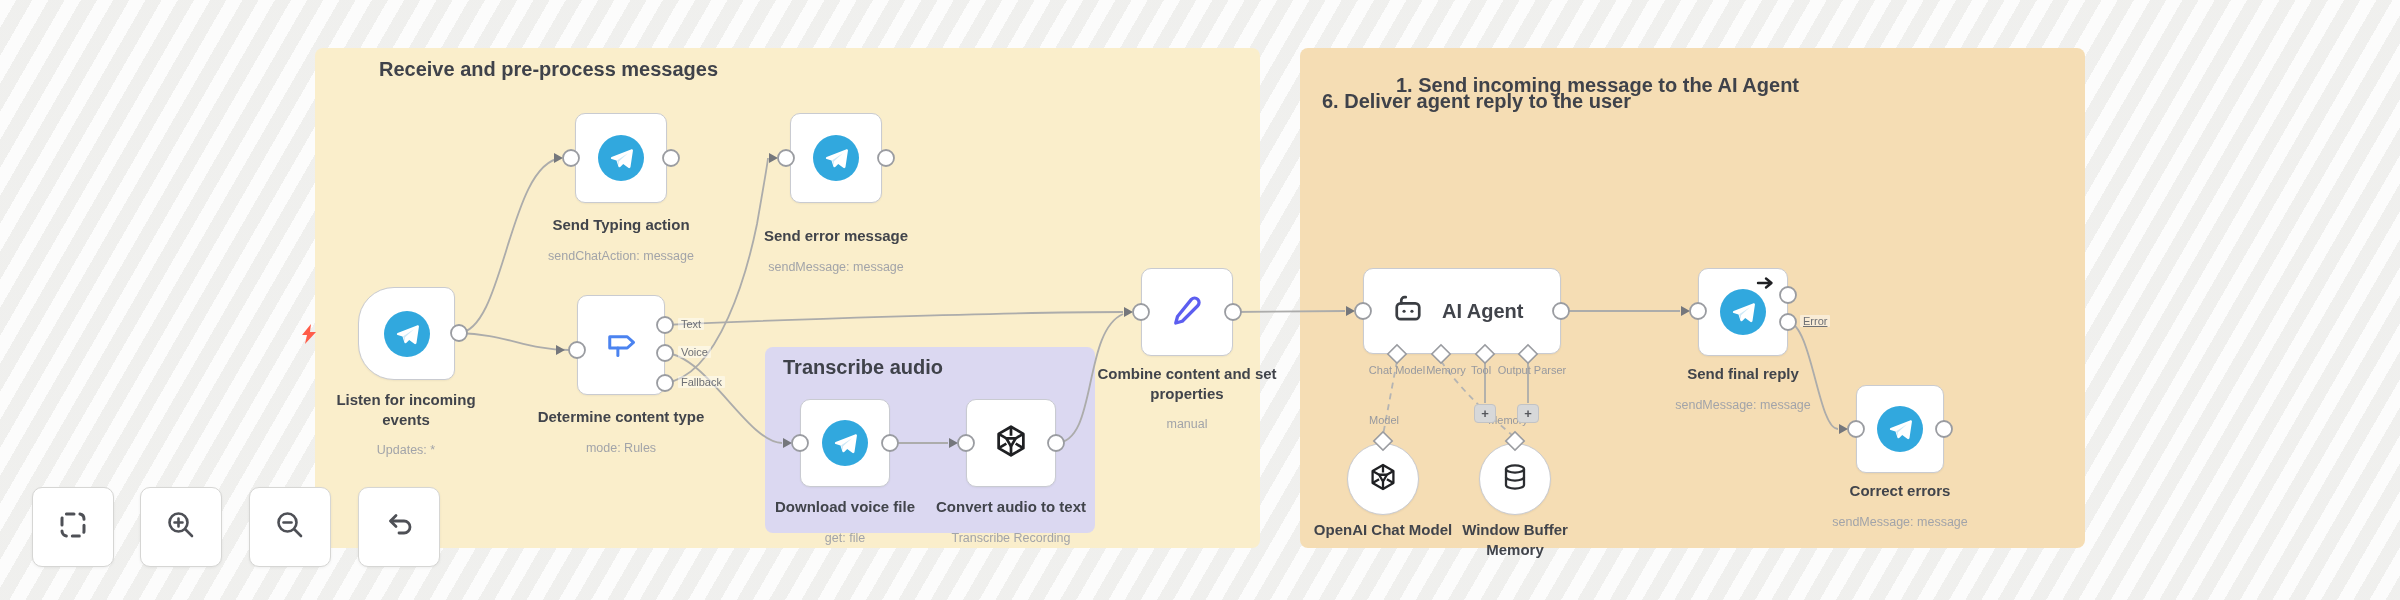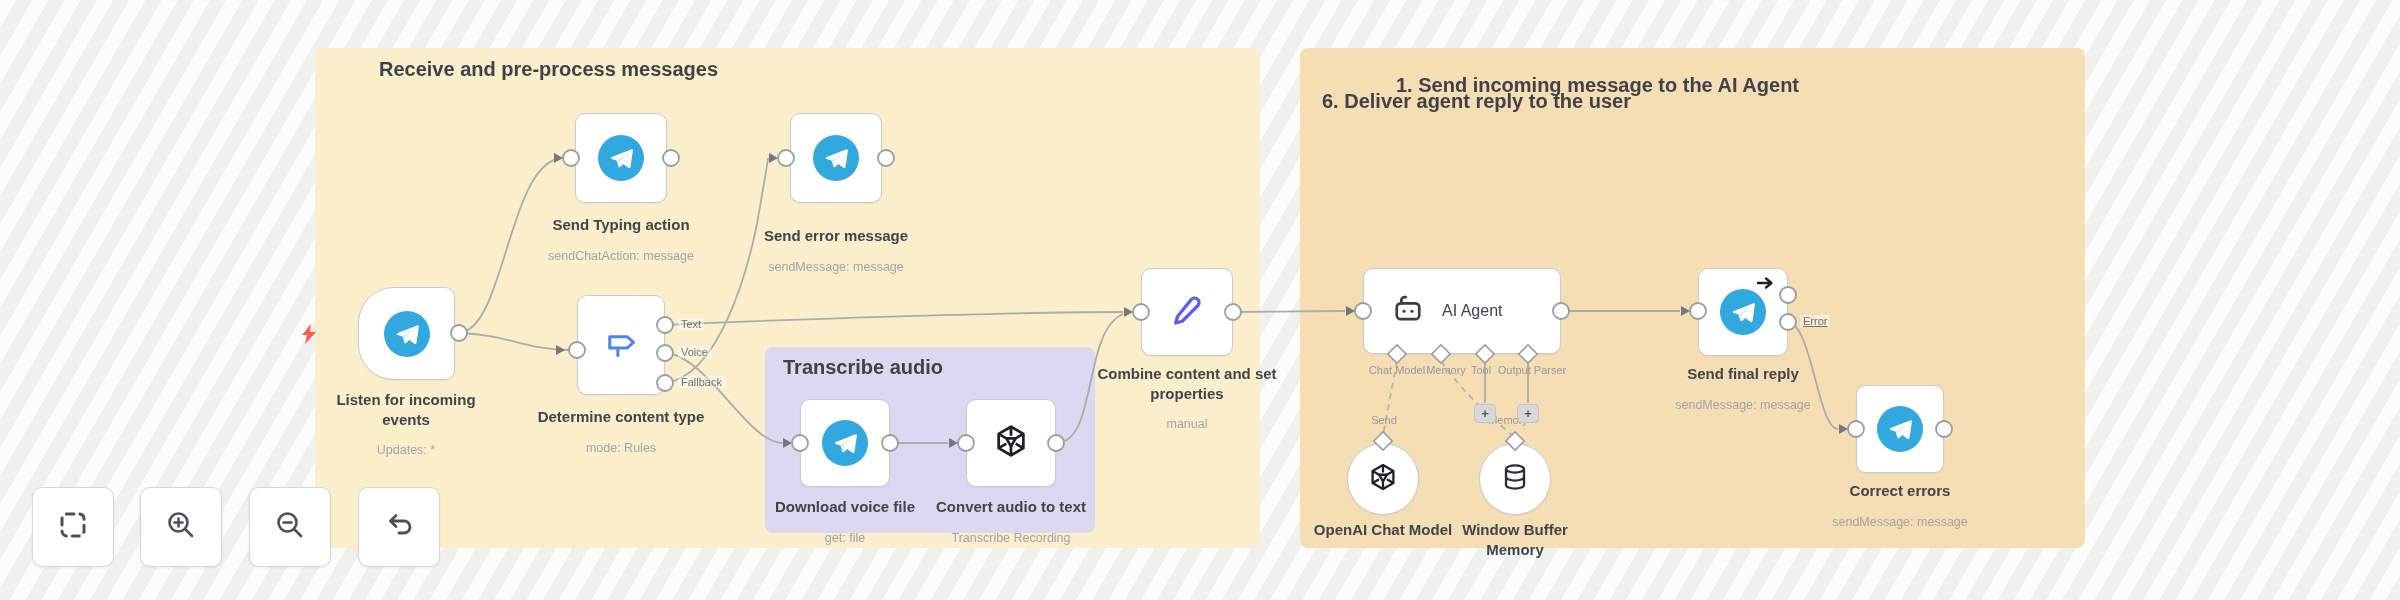--- a/index.html
+++ b/index.html
@@ -136,21 +136,21 @@
 
   <div class="node" style="left:1363px; top:268px; width:198px; height:86px; justify-content:flex-start; padding-left:26px; gap:16px;">
     <span>
       <svg width="36" height="36" viewBox="0 0 32 32" fill="none" stroke="#3A3D42" stroke-width="2.4" stroke-linecap="round">
         <rect x="6" y="11" width="20" height="14" rx="3.5"></rect>
         <path d="M10 11V8.5a3 3 0 0 1 3-3h1"></path>
         <circle cx="12.5" cy="18" r="1.4" fill="#3A3D42" stroke="none"></circle>
         <circle cx="19.5" cy="18" r="1.4" fill="#3A3D42" stroke="none"></circle>
       </svg>
     </span>
-    <span style="font-size:16px; font-weight:normal; color:#41444b;text-align:right;">AI Agent</span>
+    <span style="font-size:20px; font-weight:bold; color:#41444b;text-align:right;">AI Agent</span>
   </div>
 
   <div class="node round" style="left:1347px; top:443px; width:72px; height:72px;">
     <span>
       <svg width="32" height="32" viewBox="-16 -16 32 32" fill="none" stroke="#1F2023" stroke-width="2.3" stroke-linejoin="round">
         <path d="M0-12 10.4-6V6L0 12-10.4 6V-6Z"></path>
         <path d="M0-12V-4.5M10.4-6 3.9-2.25M10.4 6 3.9 2.25M0 12V4.5M-10.4 6-3.9 2.25M-10.4-6-3.9-2.25"></path>
         <path d="M-3.9-2.25 3.9-2.25 0 4.5Z"></path>
       </svg>
     </span>
@@ -296,21 +296,21 @@
 
   <div class="port-label" style="left:678px; top:318px;">Text</div>
   <div class="port-label" style="left:678px; top:346px;">Voice</div>
   <div class="port-label" style="left:678px; top:376px;">Fallback</div>
   <div class="port-label" style="left:1800px; top:315px;text-decoration:underline;">Error</div>
 
   <div class="conn-label" style="left:1397px; top:364px;">Chat Model</div>
   <div class="conn-label" style="left:1446px; top:364px;">Memory</div>
   <div class="conn-label" style="left:1481px; top:364px;">Tool</div>
   <div class="conn-label" style="left:1532px; top:364px;">Output Parser</div>
-  <div class="conn-label" style="left:1384px; top:414px;">Send</div>
+  <div class="conn-label" style="left:1384px; top:414px;">Model</div>
   <div class="conn-label" style="left:1508px; top:414px; z-index:3;">Memory</div>
 
   <div class="plus-btn" style="left:1474px; top:404px;">+</div>
   <div class="plus-btn" style="left:1517px; top:404px;">+</div>
 
   <div class="toolbar-btn" style="left:32px; top:487px;">
     <span>
       <svg width="34" height="34" viewBox="0 0 34 34" fill="none" stroke="#4e5056" stroke-width="3" stroke-linecap="round" stroke-dasharray="7 6">
         <rect x="6" y="6" width="22" height="22" rx="5"></rect>
       </svg>

